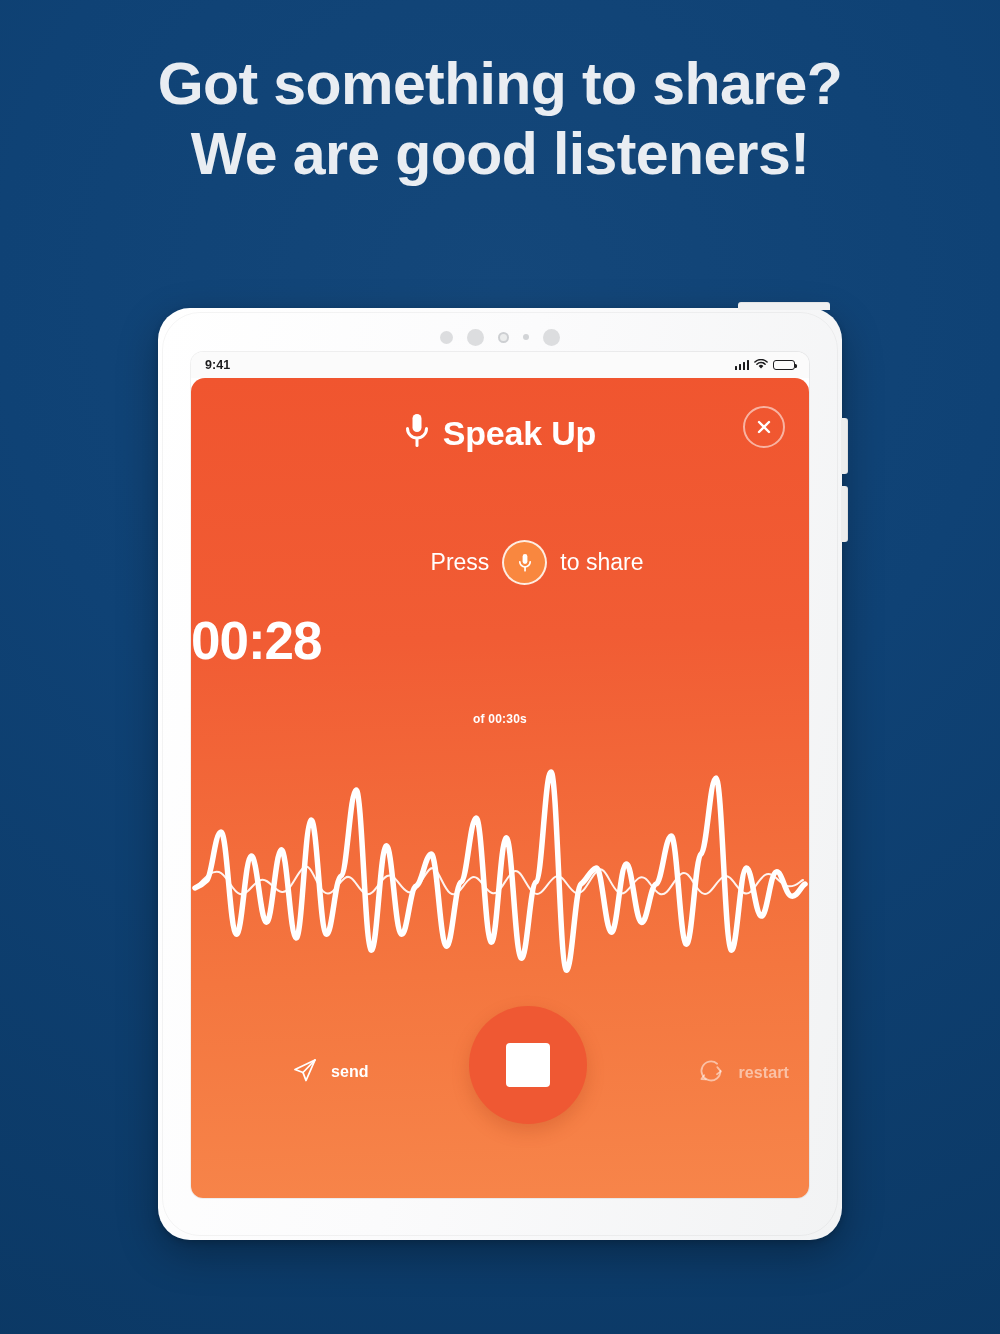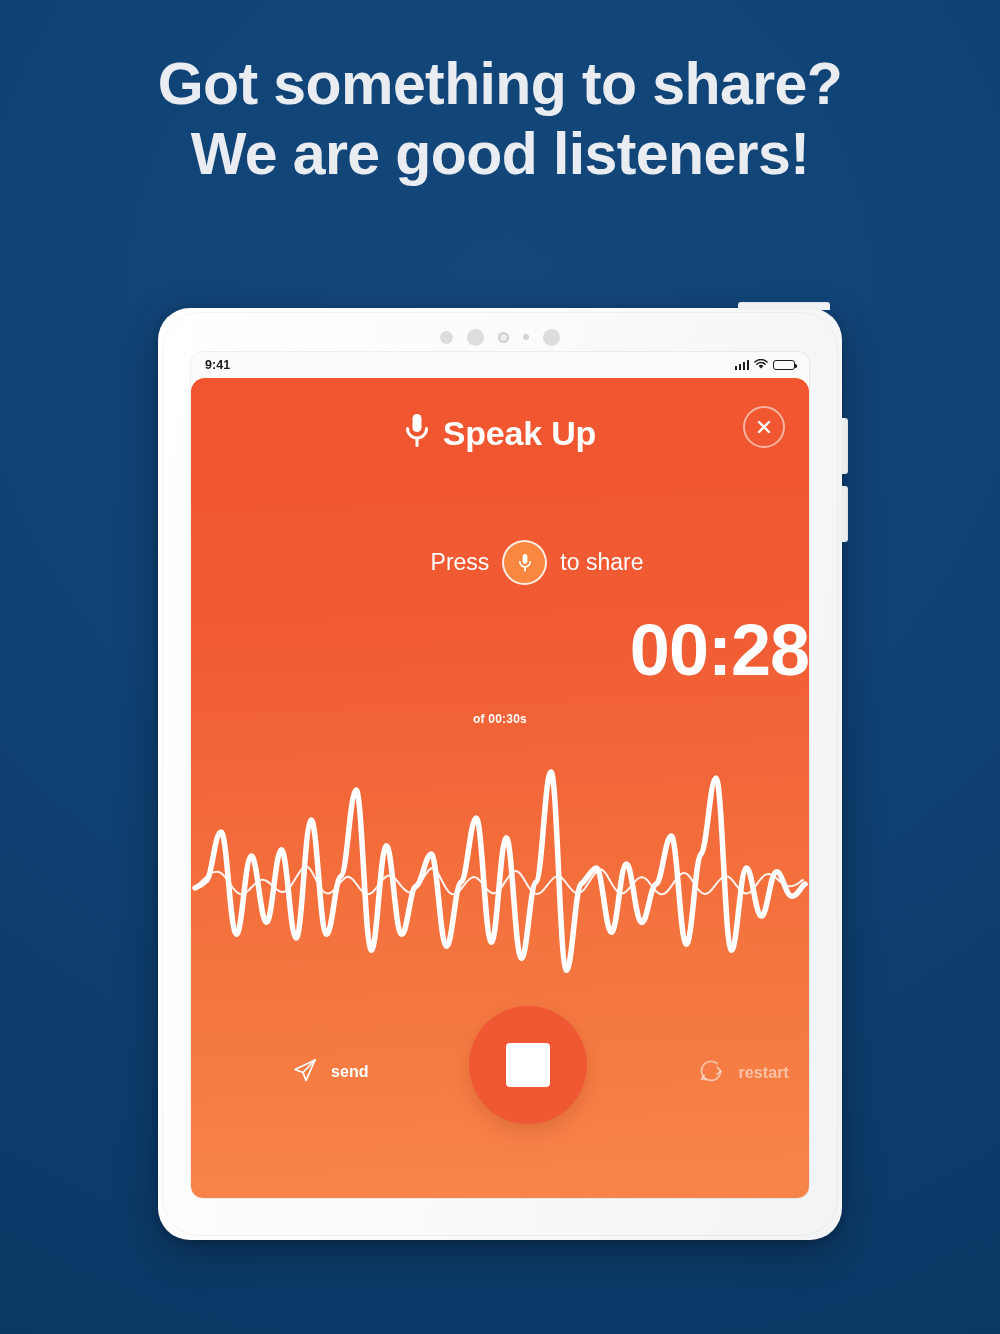--- a/index.html
+++ b/index.html
@@ -208,23 +208,23 @@
     display: flex;
     align-items: center;
     justify-content: center;
   }
 
   
   .timer {
     position: absolute;
     top: 236px;
     left: 0; width: 100%;
-    text-align: right;
+    text-align: left;
     color: #ffffff;
-    font-size: 72px;
+    font-size: 53px;
     font-weight: 700;
     letter-spacing: -1px;
     line-height: 1;
   }
   .timer-sub {
     position: absolute;
     top: 334px;
     left: 0; width: 100%;
     text-align: center;
     color: #ffffff;

